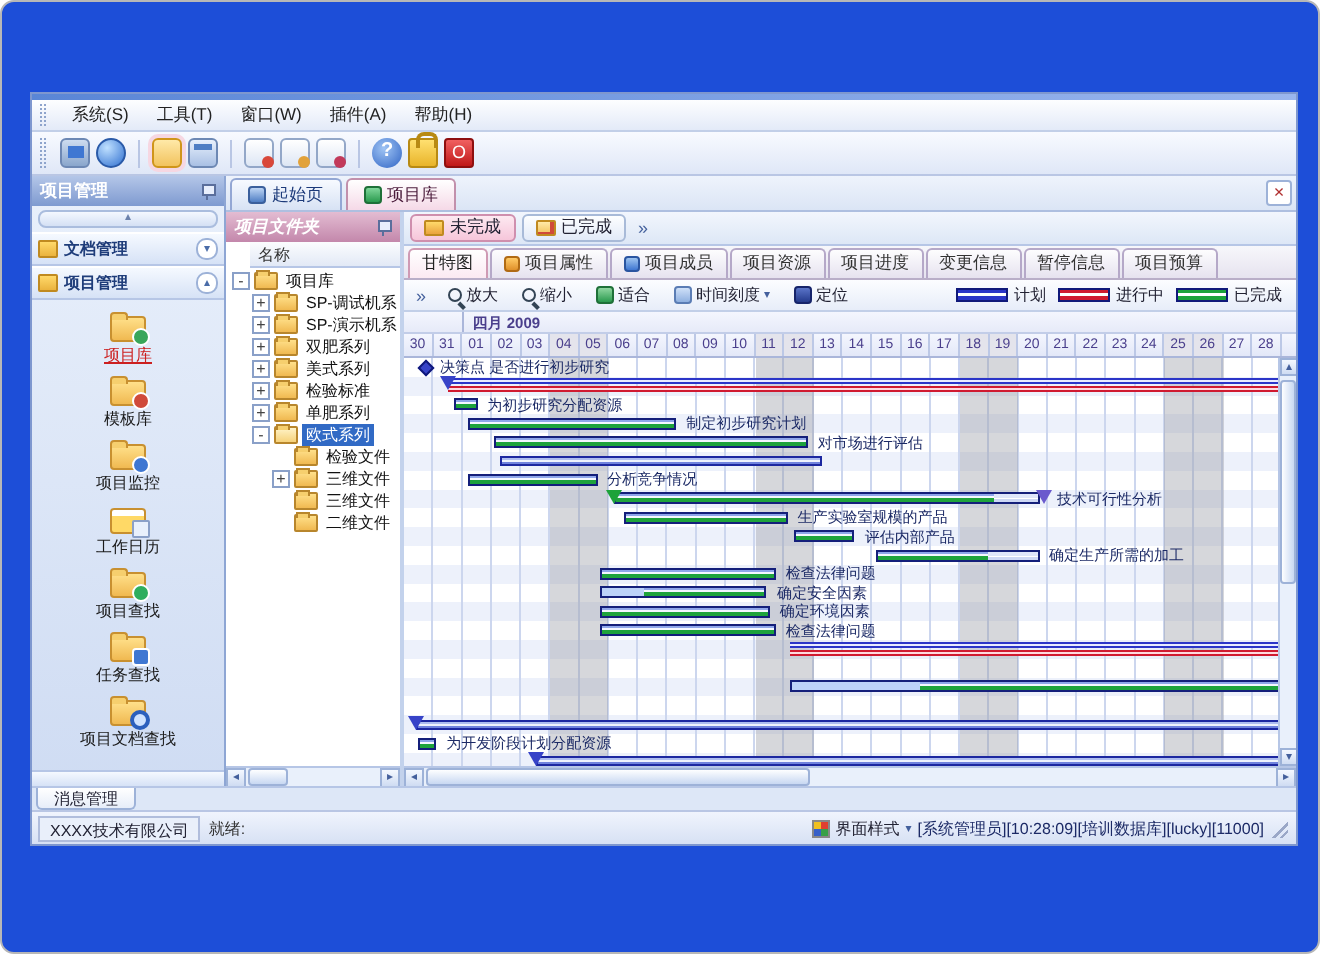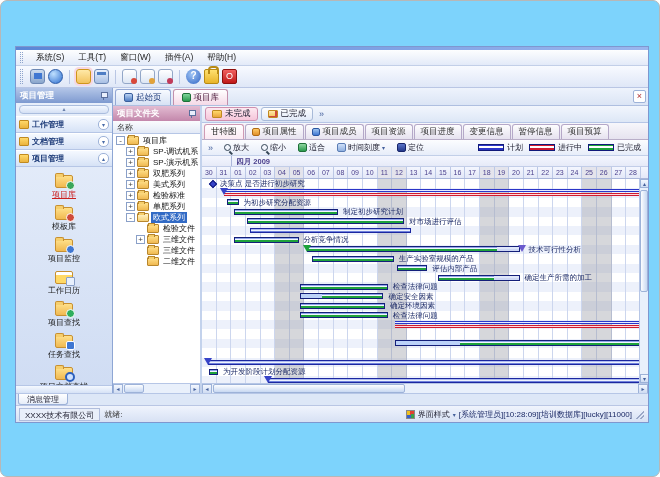--- a/index.html
+++ b/index.html
@@ -1,17 +1,17 @@
 <!DOCTYPE html>
 <html><head>
 <meta charset="utf-8">
 <style>
   html,body{margin:0;padding:0;background:#fff;font-family:"Liberation Sans","DejaVu Sans",sans-serif;}
   *{box-sizing:border-box;}
-  #canvas{width:660px;height:477px;border:1px solid #b7b7b7;border-radius:7px;background:#7dd3fc;position:relative;overflow:hidden;}
+  #canvas{width:660px;height:477px;border:1px solid #b7b7b7;border-radius:7px;background:#1d4ed8;position:relative;overflow:hidden;}
   #app{position:absolute;left:14px;top:45px;width:634px;height:377px;border:1px solid #7e97cf;background:#dce6f6;display:flex;flex-direction:column;overflow:hidden;}
   .topstrip{height:3px;background:linear-gradient(90deg,#5a86d6,#9ab6ee);}
   
   .menubar{height:16px;background:linear-gradient(180deg,#fdfeff,#e3eaf8);border-bottom:1px solid #c2cfe8;display:flex;align-items:center;padding:0 4px;gap:2px;}
   .menu-item{font-size:8.5px;color:#222;padding:1px 7px;cursor:default;}
   .toolbar{height:22px;background:linear-gradient(180deg,#f8faff,#dfe7f7);border-bottom:1px solid #b9c6e4;display:flex;align-items:center;padding:0 4px;gap:3px;}
   .grip{width:3px;height:70%;border-left:1px dotted #8ea4cc;border-right:1px dotted #8ea4cc;margin-right:4px;}
   .tbi{width:15px;height:15px;border-radius:3px;display:inline-block;position:relative;}
   .tsep{width:1px;height:14px;background:#b9c6e4;margin:0 3px;display:inline-block;}
   .ic-system-icon{background:linear-gradient(180deg,#cddcf0,#8aa6cc);border:1px solid #6d88b4;}
@@ -67,22 +67,22 @@
   .mtab{height:16px;padding:0 8px;border:1px solid #93a7d4;border-bottom:none;border-radius:3px 3px 0 0;background:linear-gradient(180deg,#f7faff,#d7e2f4);font-size:8.5px;color:#1c3a7a;display:inline-flex;align-items:center;gap:3px;}
   .mtab.active{background:linear-gradient(180deg,#fff,#f5d9e7);color:#4a1a3a;border-color:#c290ac;}
   .mtab-ic{width:9px;height:9px;border-radius:2px;display:inline-block;}
   .ic-home{background:linear-gradient(180deg,#bcd4f4,#4f7ec4);border:1px solid #3a5f9c;}
   .ic-lib{background:linear-gradient(180deg,#7fd69a,#2a9a4e);border:1px solid #1e7038;}
   .tab-close{margin-left:auto;width:13px;height:13px;border:1px solid #9db2d8;border-radius:2px;background:#fff;color:#b03030;font-size:9px;line-height:11px;text-align:center;margin-bottom:2px;}
   .contentrow{flex:1;display:flex;overflow:hidden;}
   
   .treepanel{width:89px;border-right:2px solid #c3d2ec;background:#fff;display:flex;flex-direction:column;overflow:hidden;}
   .tree-header{height:15px;background:linear-gradient(180deg,#e3bcd2,#c387ab);color:#fff;font-size:8.5px;font-weight:bold;display:flex;align-items:center;padding:0 4px;}
-  .tree-header span:first-child{flex:1;white-space:nowrap;overflow:hidden;}
-  .tree-colhead{height:13px;background:linear-gradient(180deg,#fbfcfe,#e2e9f6);border-bottom:1px solid #b6c6e6;font-size:8px;color:#333;padding:1px 4px;}
+  .tree-header span:first-child{flex:1;white-space:nowrap;overflow:hidden;font-style:italic;}
+  .tree-colhead{height:13px;background:linear-gradient(180deg,#fbfcfe,#e2e9f6);border-bottom:1px solid #b6c6e6;font-size:8px;color:#333;padding:1px 4px;margin-left:12px;}
   .tree-body{flex:1;overflow:hidden;background:#fff;padding-top:1px;}
   .trow{height:11px;display:flex;align-items:center;gap:2px;white-space:nowrap;}
   .exp{width:9px;height:9px;min-width:9px;border:1px solid #8aa0c8;background:#fff;font-size:8px;line-height:7px;text-align:center;color:#444;}
   .exp-sp{width:9px;min-width:9px;height:9px;}
   .tf{width:12px;min-width:12px;height:9px;background:linear-gradient(180deg,#ffe08a,#f0b951);border:1px solid #b8862c;border-radius:1px;position:relative;}
   .tf::before{content:"";position:absolute;top:-2px;left:0;width:5px;height:2px;background:#f6cf6e;border:1px solid #b8862c;border-bottom:none;}
   .tf.open{background:linear-gradient(180deg,#fff3c8,#f6d27a);}
   .tlabel{font-size:8px;color:#111;padding:0 2px;}
   .tlabel.sel{background:#316ac5;color:#fff;}
   
@@ -193,25 +193,20 @@
 
     <div class="appbody">
 
       <div class="nav">
         <div class="nav-title">
           <span>项目管理</span>
           <span class="pin"></span>
         </div>
         <div class="nav-scrollup">▴</div>
         <div id="nav-groups" style="display:flex;flex-direction:column;flex:1;overflow:hidden;">
-            <div class="navgroup">
-              <span class="ng-icon"></span>
-              <span class="ng-label">工作管理</span>
-              <span class="ng-arrow">▾</span>
-            </div>
             <div class="navgroup">
               <span class="ng-icon"></span>
               <span class="ng-label">文档管理</span>
               <span class="ng-arrow">▾</span>
             </div>
             <div class="navgroup">
               <span class="ng-icon"></span>
               <span class="ng-label">项目管理</span>
               <span class="ng-arrow">▴</span>
             </div>

